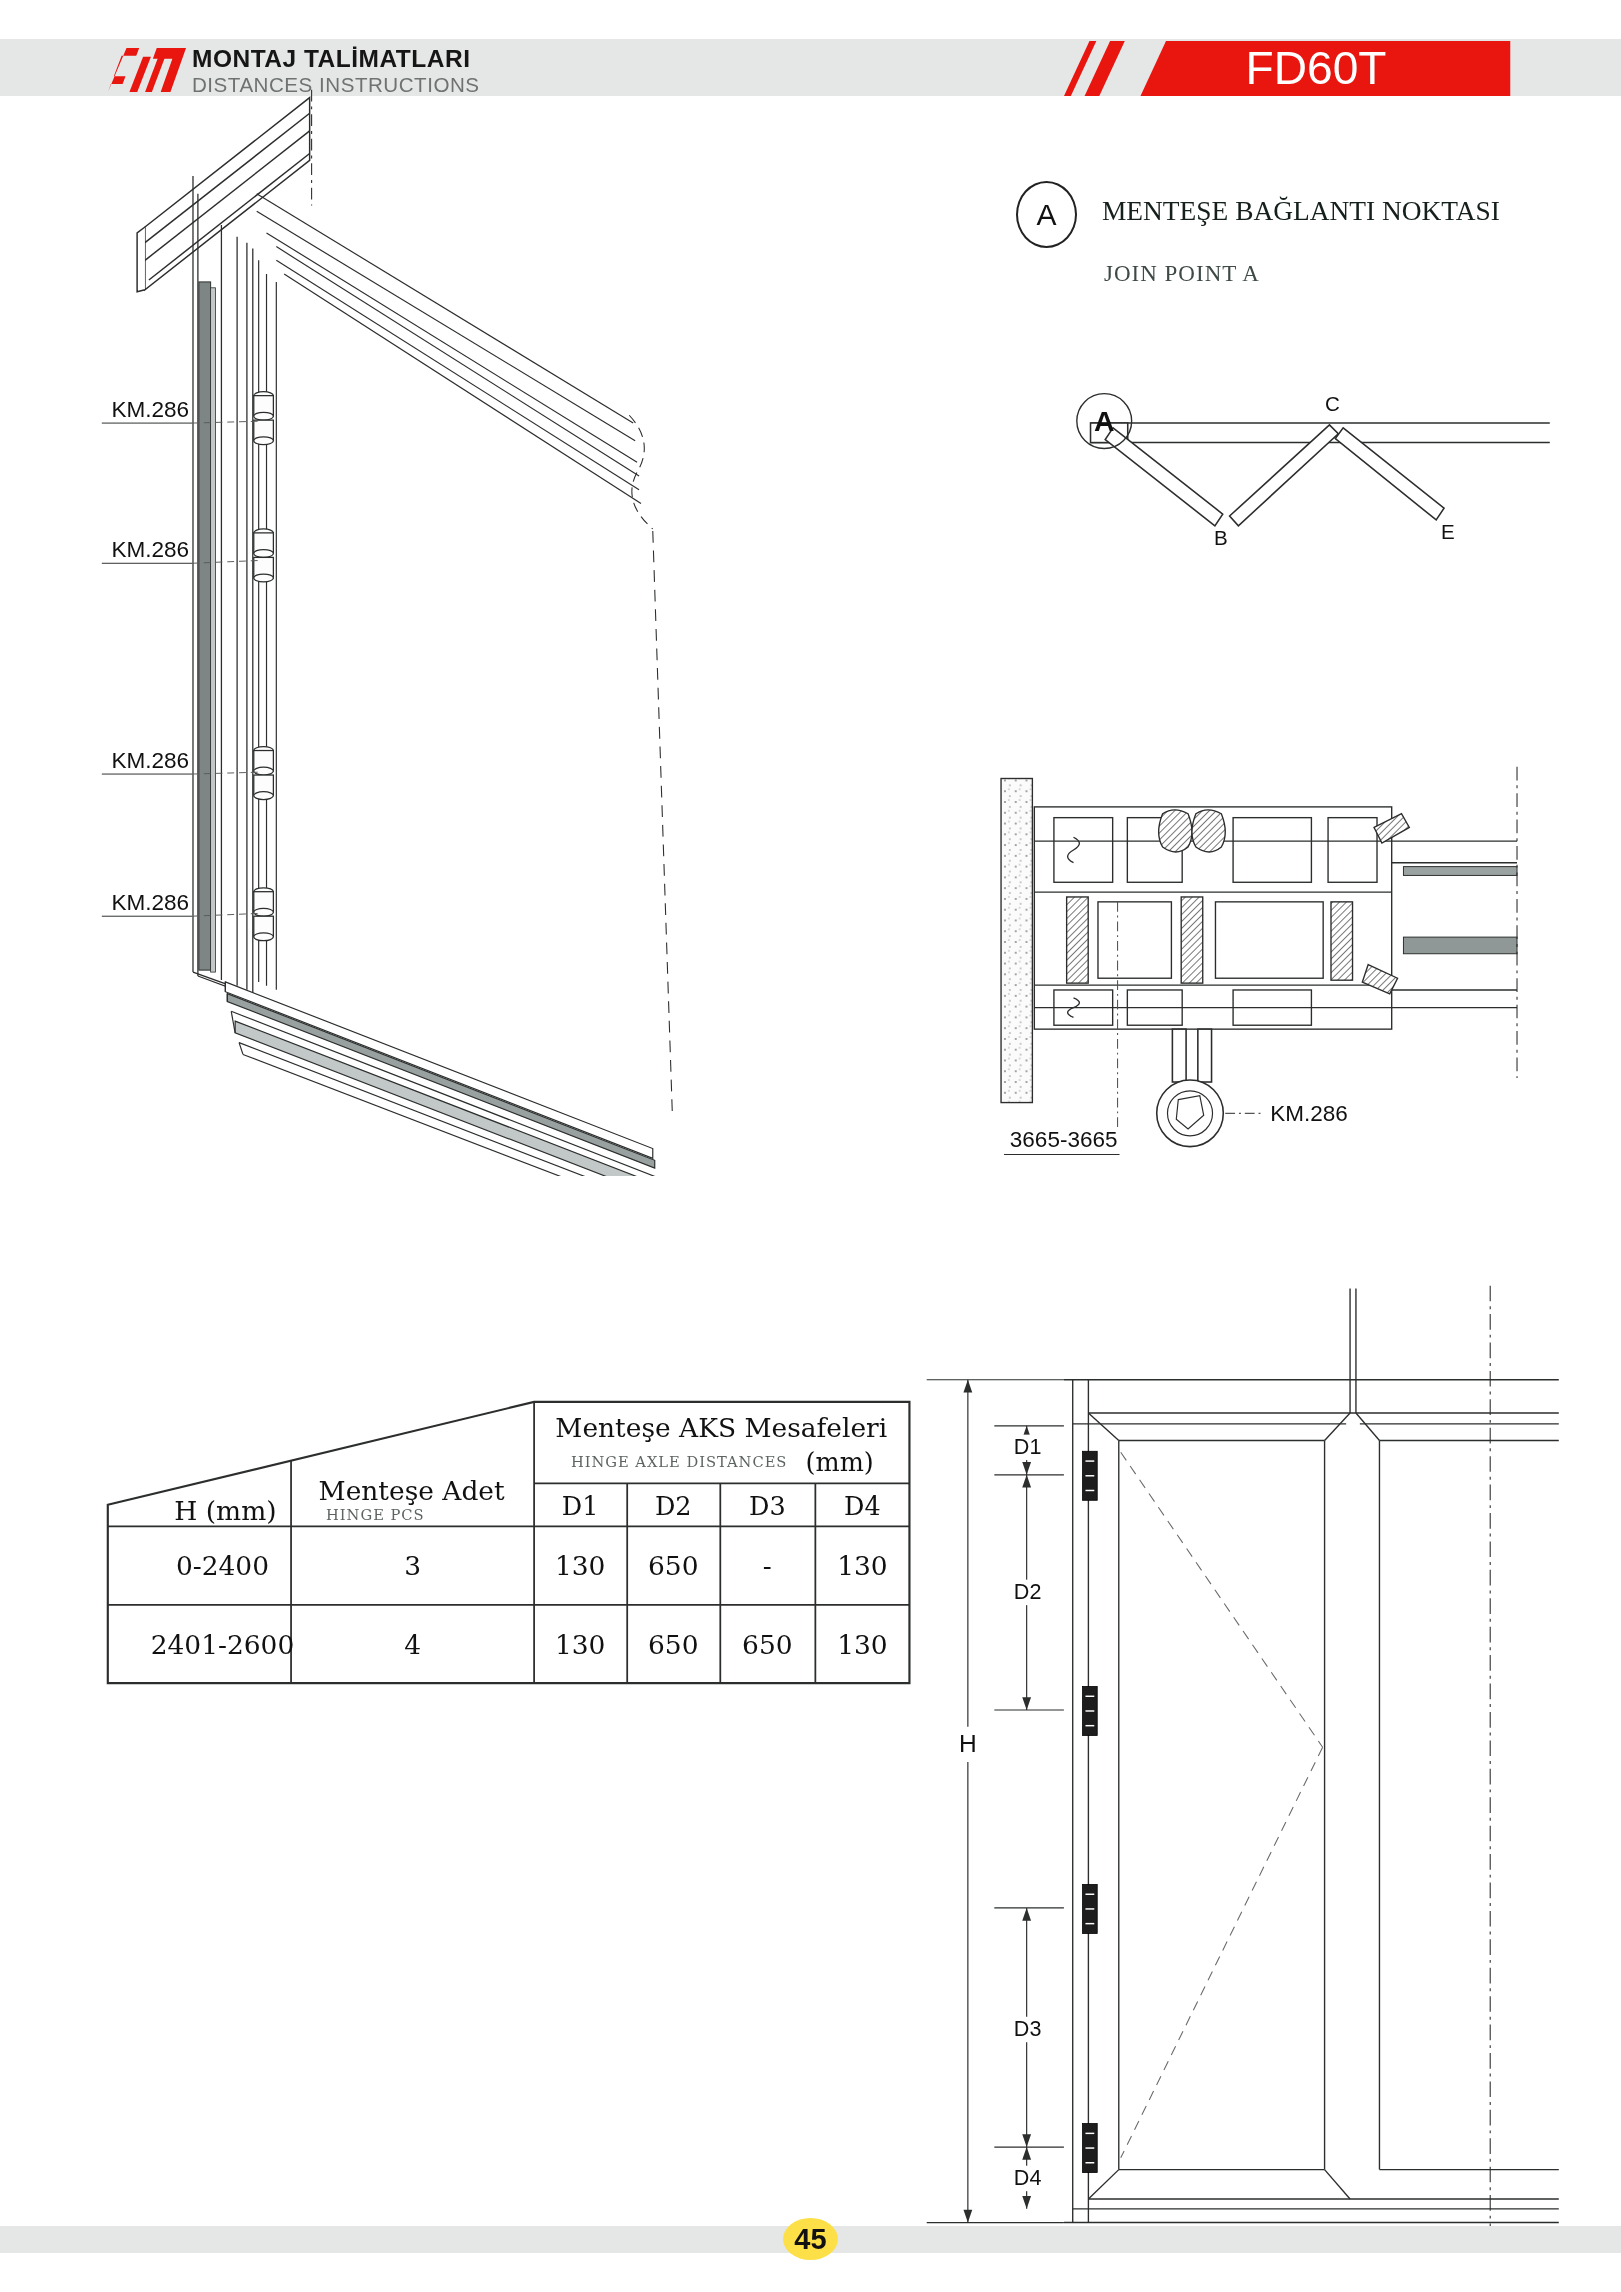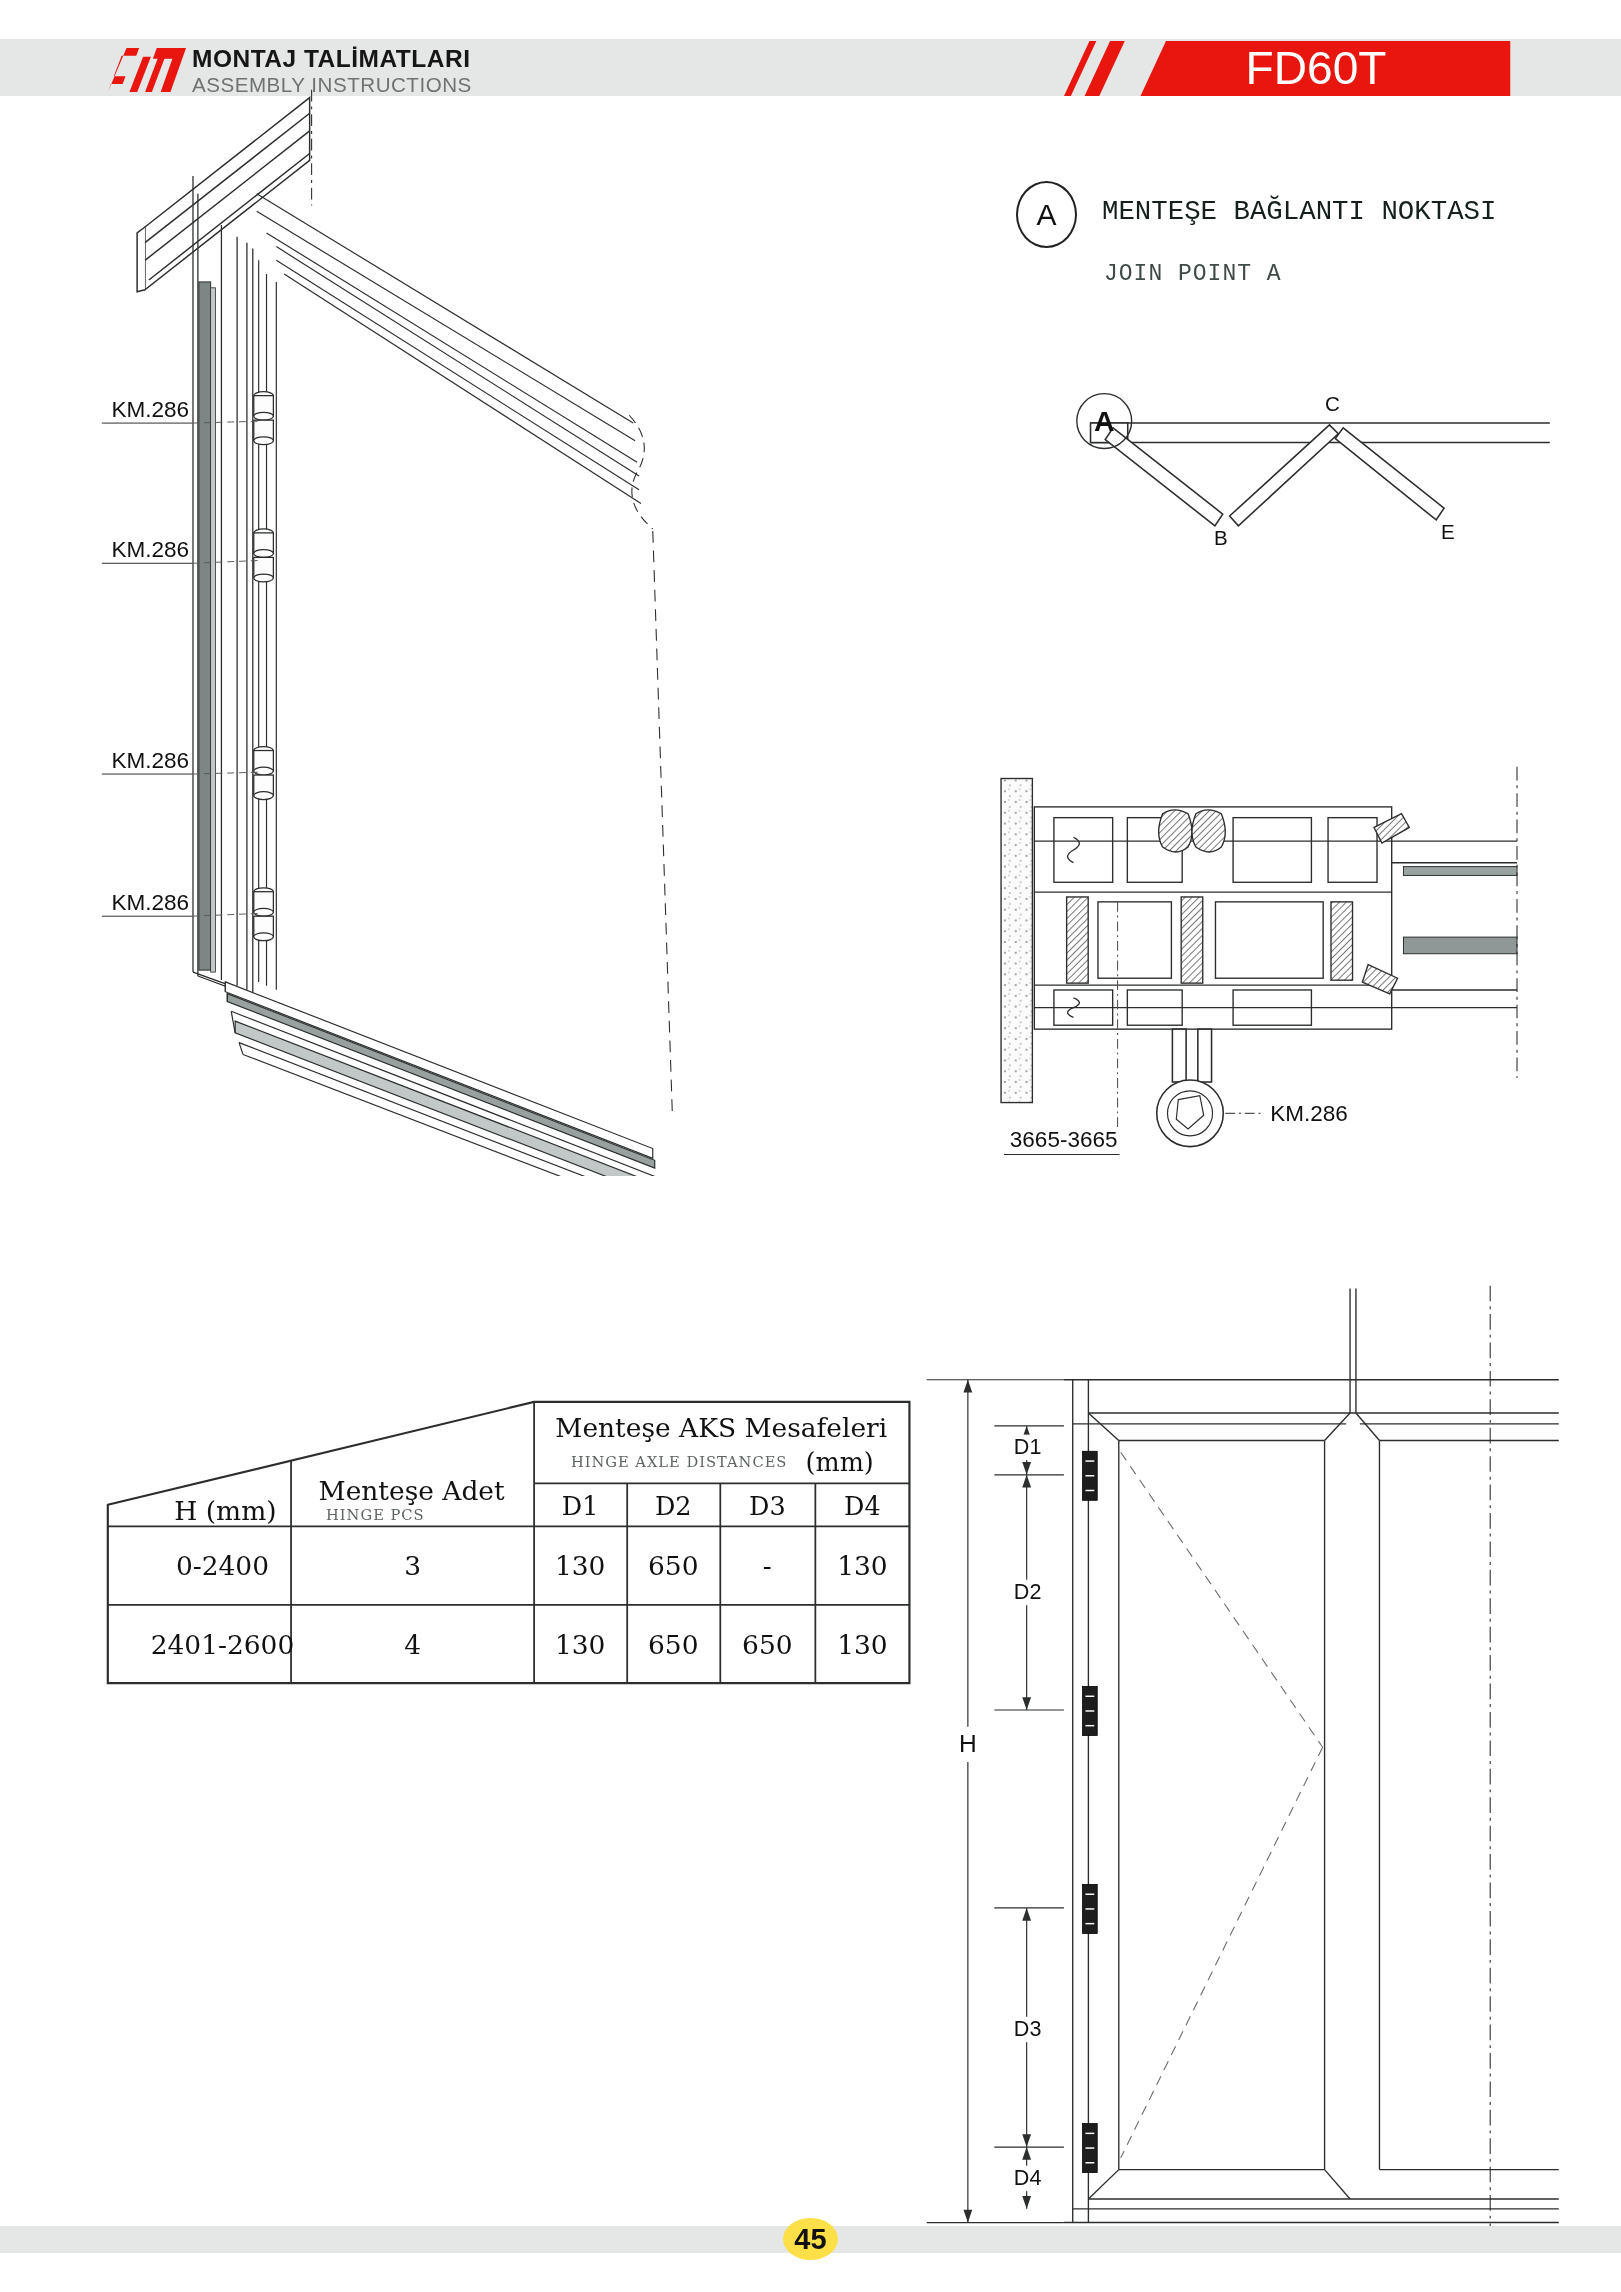--- a/index.html
+++ b/index.html
@@ -1,19 +1,19 @@
 <!DOCTYPE html>
 <html><head>
 <meta charset="utf-8">
 <style>
   html,body{margin:0;padding:0;background:#fff;}
   #page{position:relative;width:1621px;height:2293px;background:#ffffff;overflow:hidden;
         font-family:"Liberation Sans",sans-serif;}
   .abs{position:absolute;}
-  .serif{font-family:Liberation Mono, monospace;}
+  .serif{font-family:Liberation Serif, serif;}
   
   #band{left:0;top:39px;width:1621px;height:57px;background:#e5e7e6;}
   #hdr-tr{left:192px;top:45px;font-size:24.5px;font-weight:bold;color:#161616;letter-spacing:0.5px;}
   #hdr-en{left:192px;top:73px;font-size:20.6px;color:#6e7372;letter-spacing:0.5px;}
   
   #jp-circle{left:1016px;top:181px;width:57px;height:63px;border:2px solid #222;border-radius:50%;
              display:flex;align-items:center;justify-content:center;font-size:30px;color:#111;}
   #jp-title{left:1102px;top:196px;font-size:27.4px;color:#15201c;}
   #jp-sub{left:1104px;top:261px;font-size:23px;color:#3f4a47;letter-spacing:1px;}
   
@@ -30,21 +30,21 @@
 
   <div id="band" class="abs"></div>
 
   <svg class="abs" style="left:106px;top:43px;" width="82" height="51" viewBox="0 0 84 52">
     <path d="M2,50 L21,5 L34,5 L31,13 L16,13 L8,34 L20,34 L17,42 L5,42 Z" fill="#e9150f"></path>
     <path d="M24,50 L38,14 L46,14 L32,50 Z" fill="#e9150f"></path>
     <path d="M40,50 L57,5 L64,5 L47,50 Z" fill="#e9150f"></path>
     <path d="M52,5 L82,5 L66,50 L56,50 L68,16 L48,16 Z" fill="#e9150f"></path>
   </svg>
   <div id="hdr-tr" class="abs">MONTAJ TALİMATLARI</div>
-  <div id="hdr-en" class="abs">ASSEMBLY INSTRUCTIONS</div>
+  <div id="hdr-en" class="abs">DISTANCES INSTRUCTIONS</div>
 
   <svg class="abs" style="left:1063px;top:41px;" width="461" height="55" viewBox="0 0 470 56">
     <polygon points="27,0 34,0 8,56 1,56" fill="#e9150f"></polygon>
     <polygon points="48,0 63,0 37,56 22,56" fill="#e9150f"></polygon>
     <polygon points="105,0 456,0 456,56 79,56" fill="#e9150f"></polygon>
     <text x="258" y="44" font-size="47" fill="#ffffff" text-anchor="middle">FD60T</text>
   </svg>
 
   <div id="jp-circle" class="abs">
     <span>A</span>

